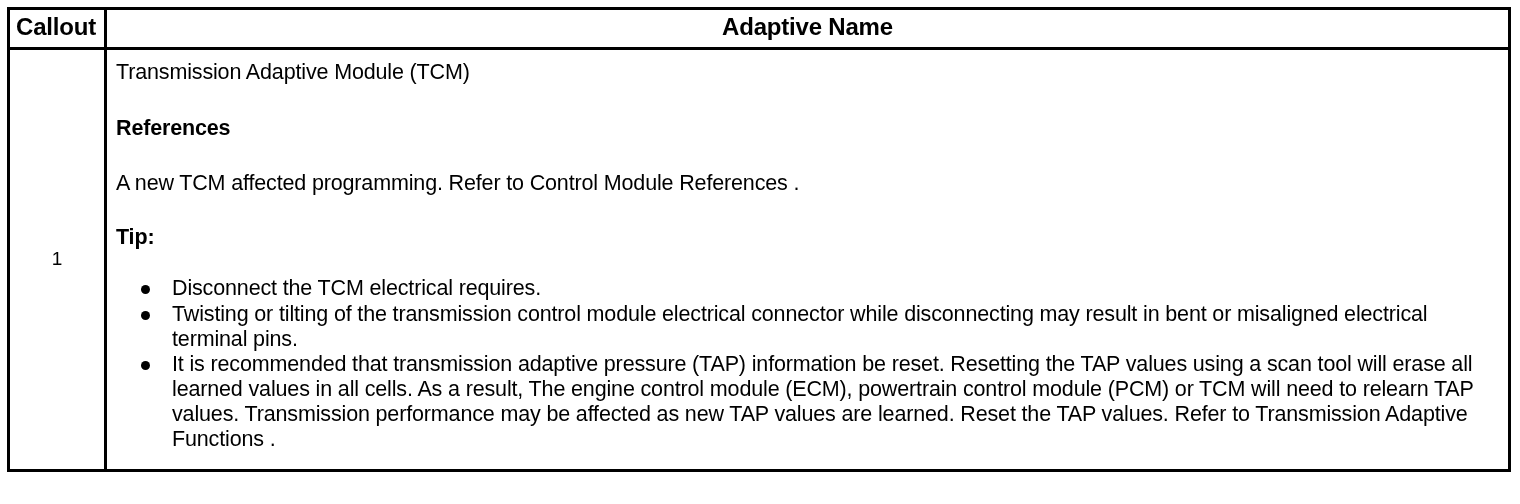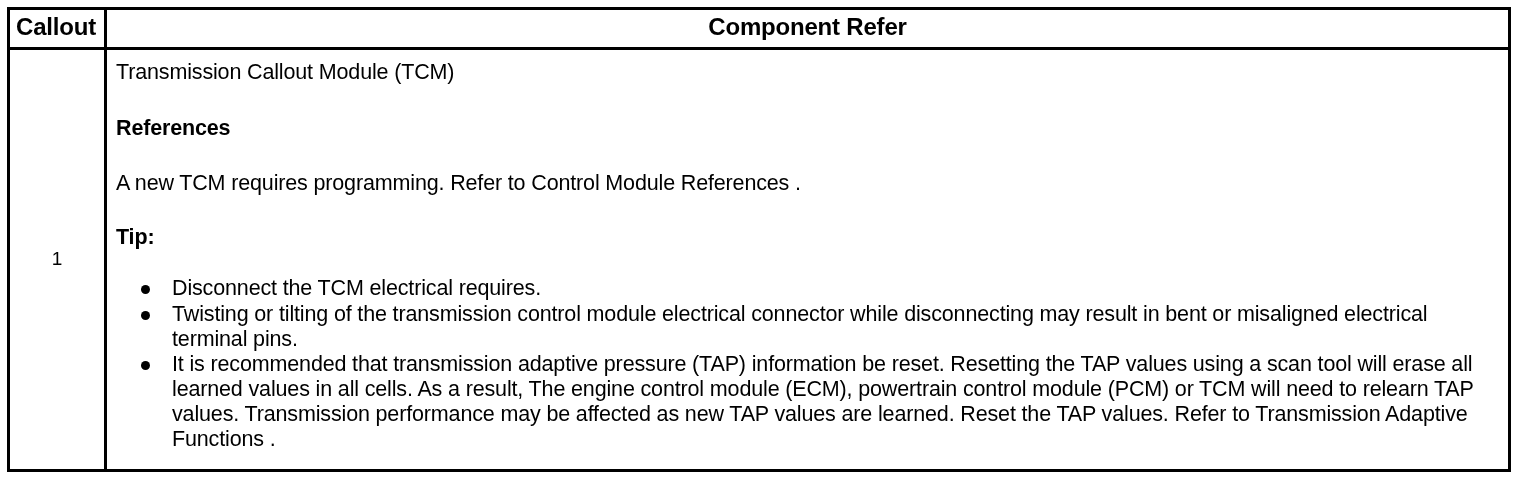--- a/index.html
+++ b/index.html
@@ -112,37 +112,37 @@
 <div class="page">
 
   <table class="component-table">
     <colgroup>
       <col class="col-callout">
       <col class="col-name">
     </colgroup>
     <thead>
       <tr>
         <th class="header-cell callout-head">Callout</th>
-        <th class="header-cell">Component Refer</th>
+        <th class="header-cell">Adaptive Name</th>
       </tr>
     </thead>
     <tbody>
       <tr>
         <td class="callout-cell">1</td>
         <td class="body-cell">
 
-          <div class="para plain">Transmission Callout Module (TCM)</div>
+          <div class="para plain">Transmission Adaptive Module (TCM)</div>
 
           <div class="gap-lg"></div>
 
           <div class="para strong">References</div>
 
           <div class="gap-md"></div>
 
-          <div class="para plain">A new TCM requires programming. Refer to Control Module References .</div>
+          <div class="para plain">A new TCM affected programming. Refer to Control Module References .</div>
 
           <div class="gap-md"></div>
 
           <div class="para strong">Tip:</div>
 
           <div class="gap-sm"></div>
 
           <ul class="tip-list">
             <li>
               <span class="bullet-dot"></span>

